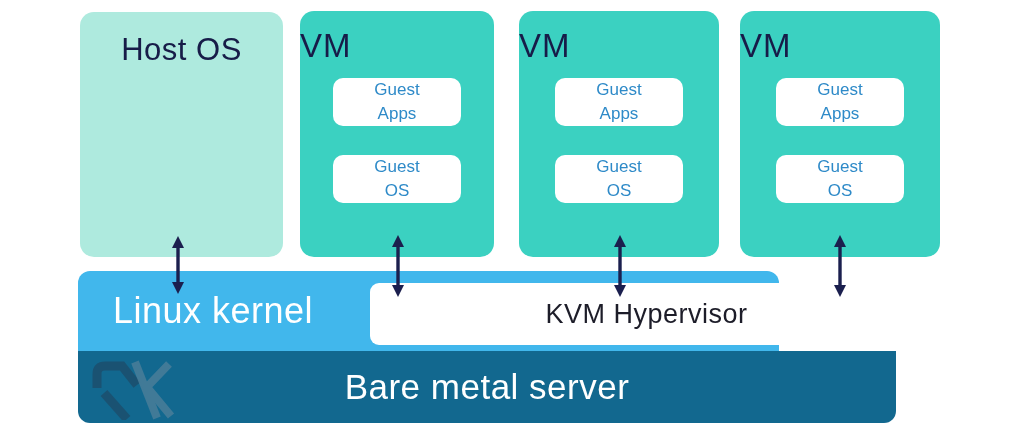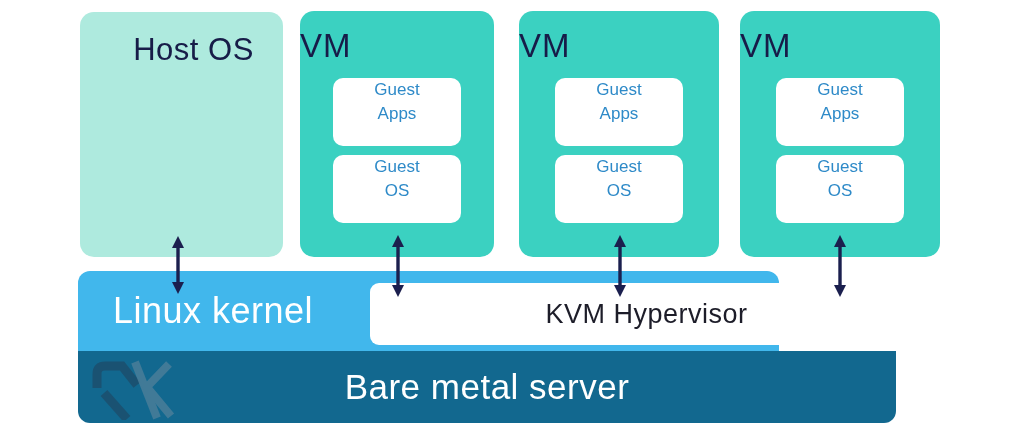--- a/index.html
+++ b/index.html
@@ -12,37 +12,36 @@
 
   
   .host-box{
     left:80px;top:12px;width:203px;height:245px;
     background:var(--host-fill,#aeeade);border-radius:14px;
   }
   .host-label{
     width:100%;text-align:center;padding-top:20px;
     font-size:31px;font-weight:500;letter-spacing:.5px;
     color:var(--title-navy,#171c48);
-    padding-left:12px;
   }
   .vm-box{
     top:11px;height:246px;background:var(--vm-fill,#3bd1c1);
     border-radius:14px;
   }
   .vm1{left:300px;width:194px;}
   .vm2{left:519px;width:200px;}
   .vm3{left:740px;width:200px;}
   .vm-title{
     position:absolute;left:0;top:16px;width:100%;
     font-size:33px;font-weight:500;letter-spacing:1px;
     color:var(--title-navy,#171c48);
   }
   .guest-box{
     position:absolute;left:50%;transform:translateX(-50%);
-    width:128px;height:68px;background:#ffffff;border-radius:10px;
+    width:128px;height:48px;background:#ffffff;border-radius:10px;
     display:flex;align-items:flex-start;justify-content:center;
   }
   .guest-apps{top:67px;}
   .guest-os{top:144px;}
   .guest-label{
     font-size:17px;line-height:24px;text-align:center;white-space:pre-line;
     color:var(--guest-blue,#2e8ac8);font-weight:500;
   }
 
   

